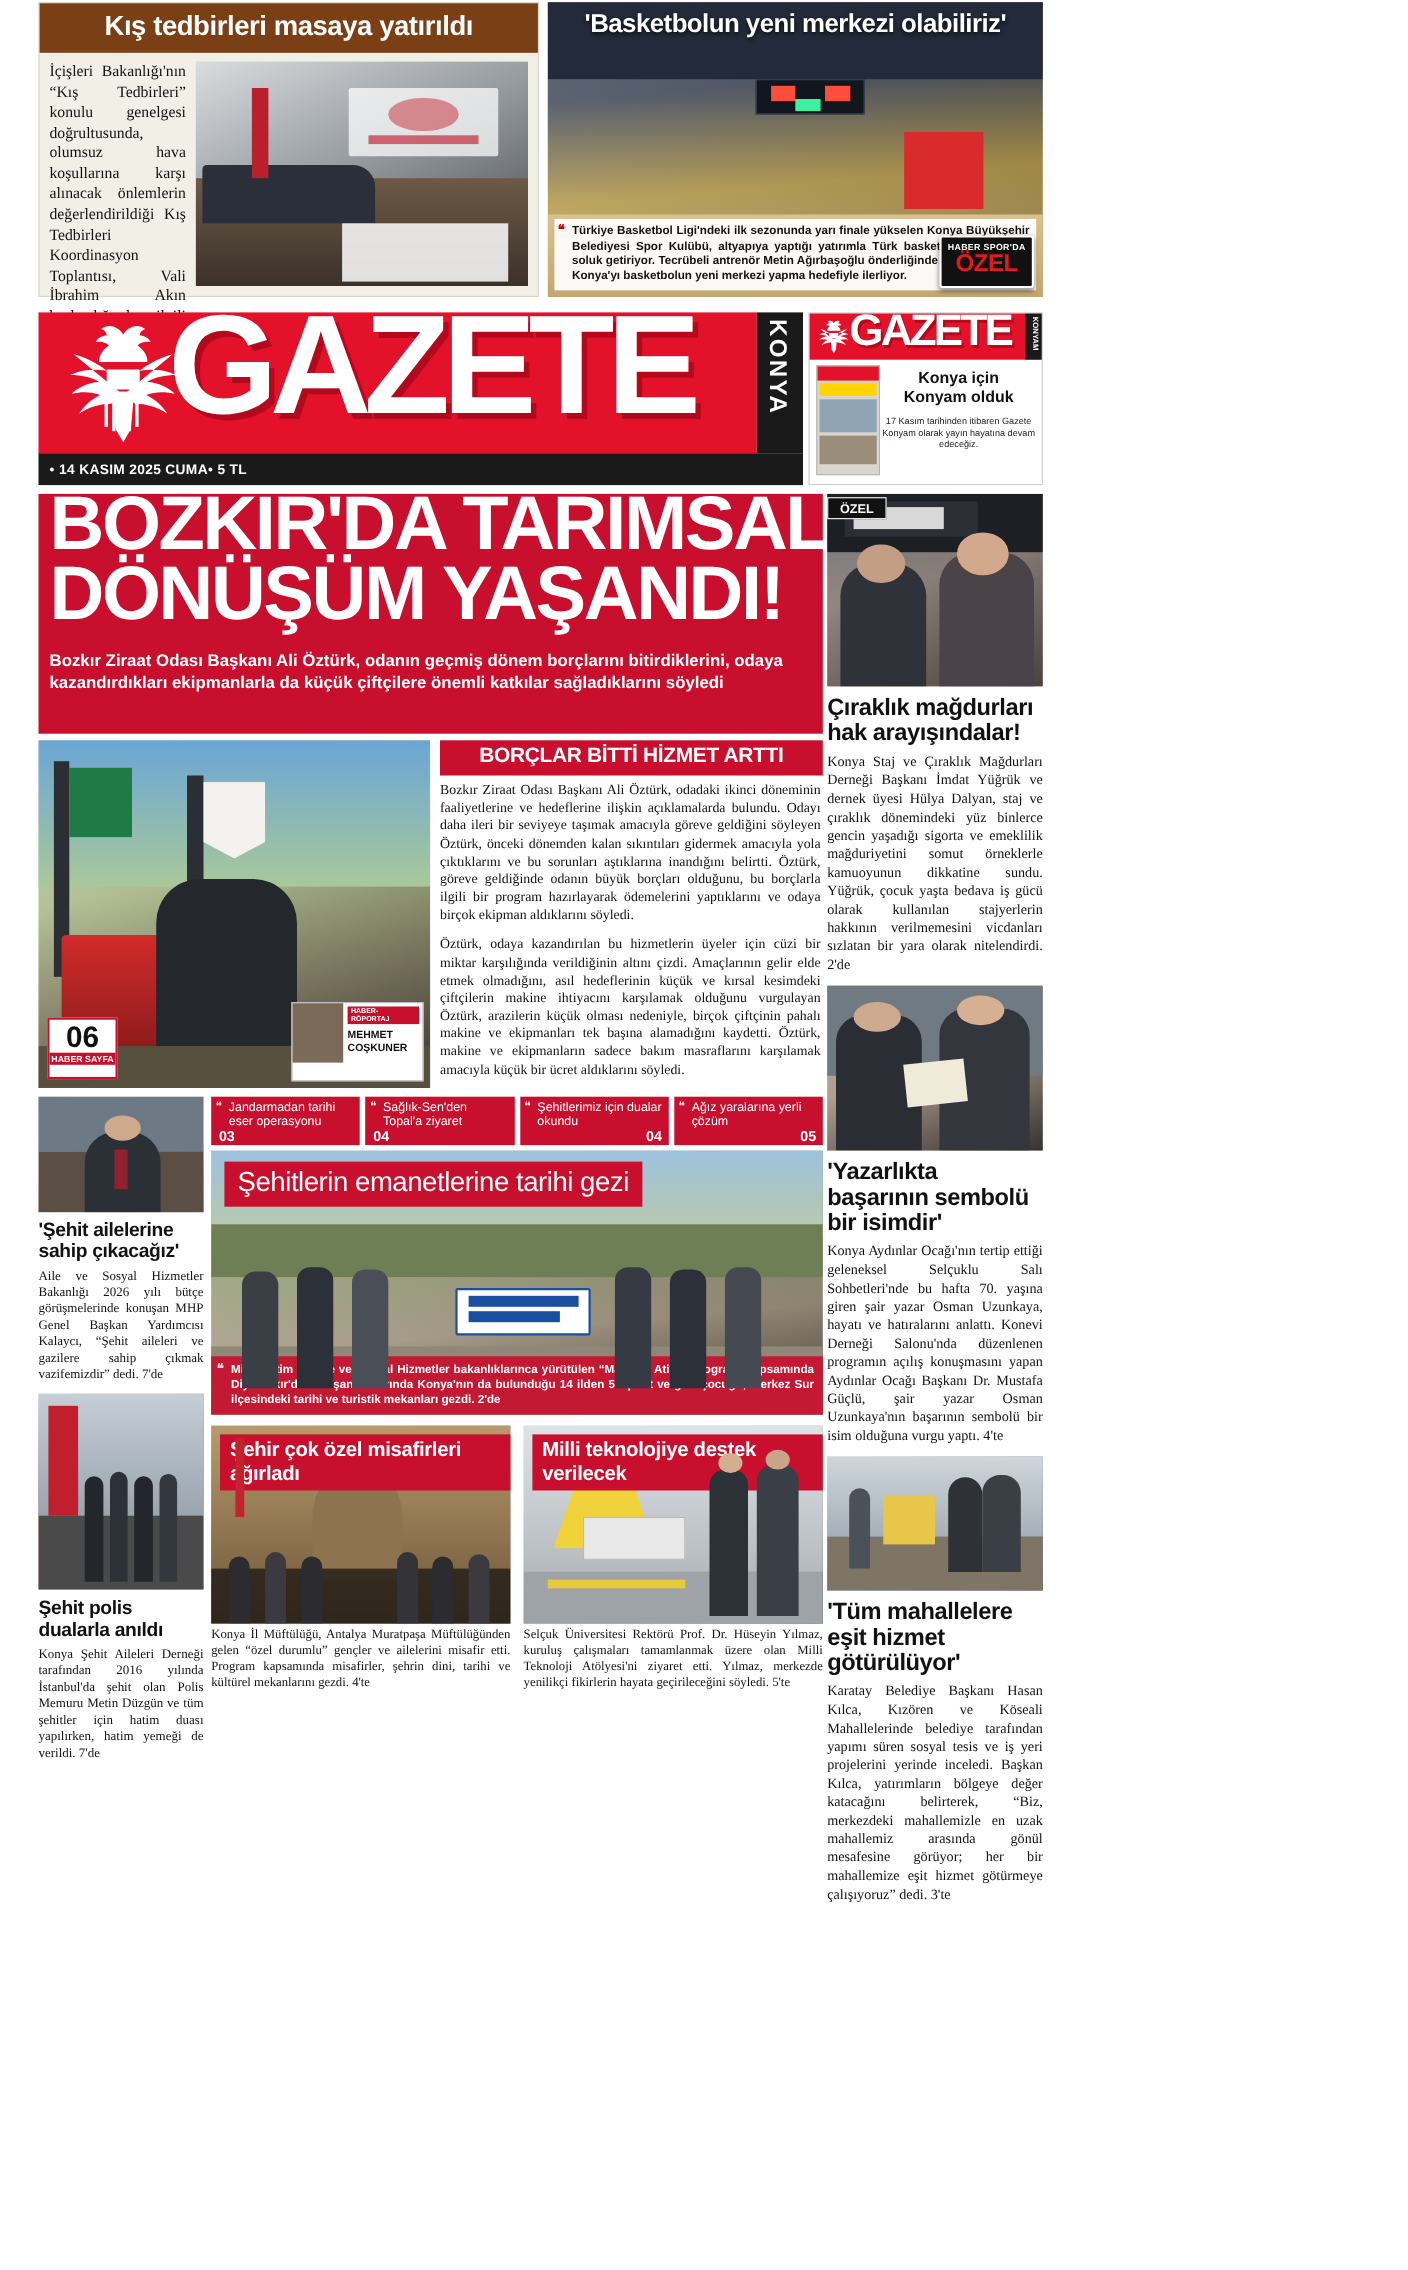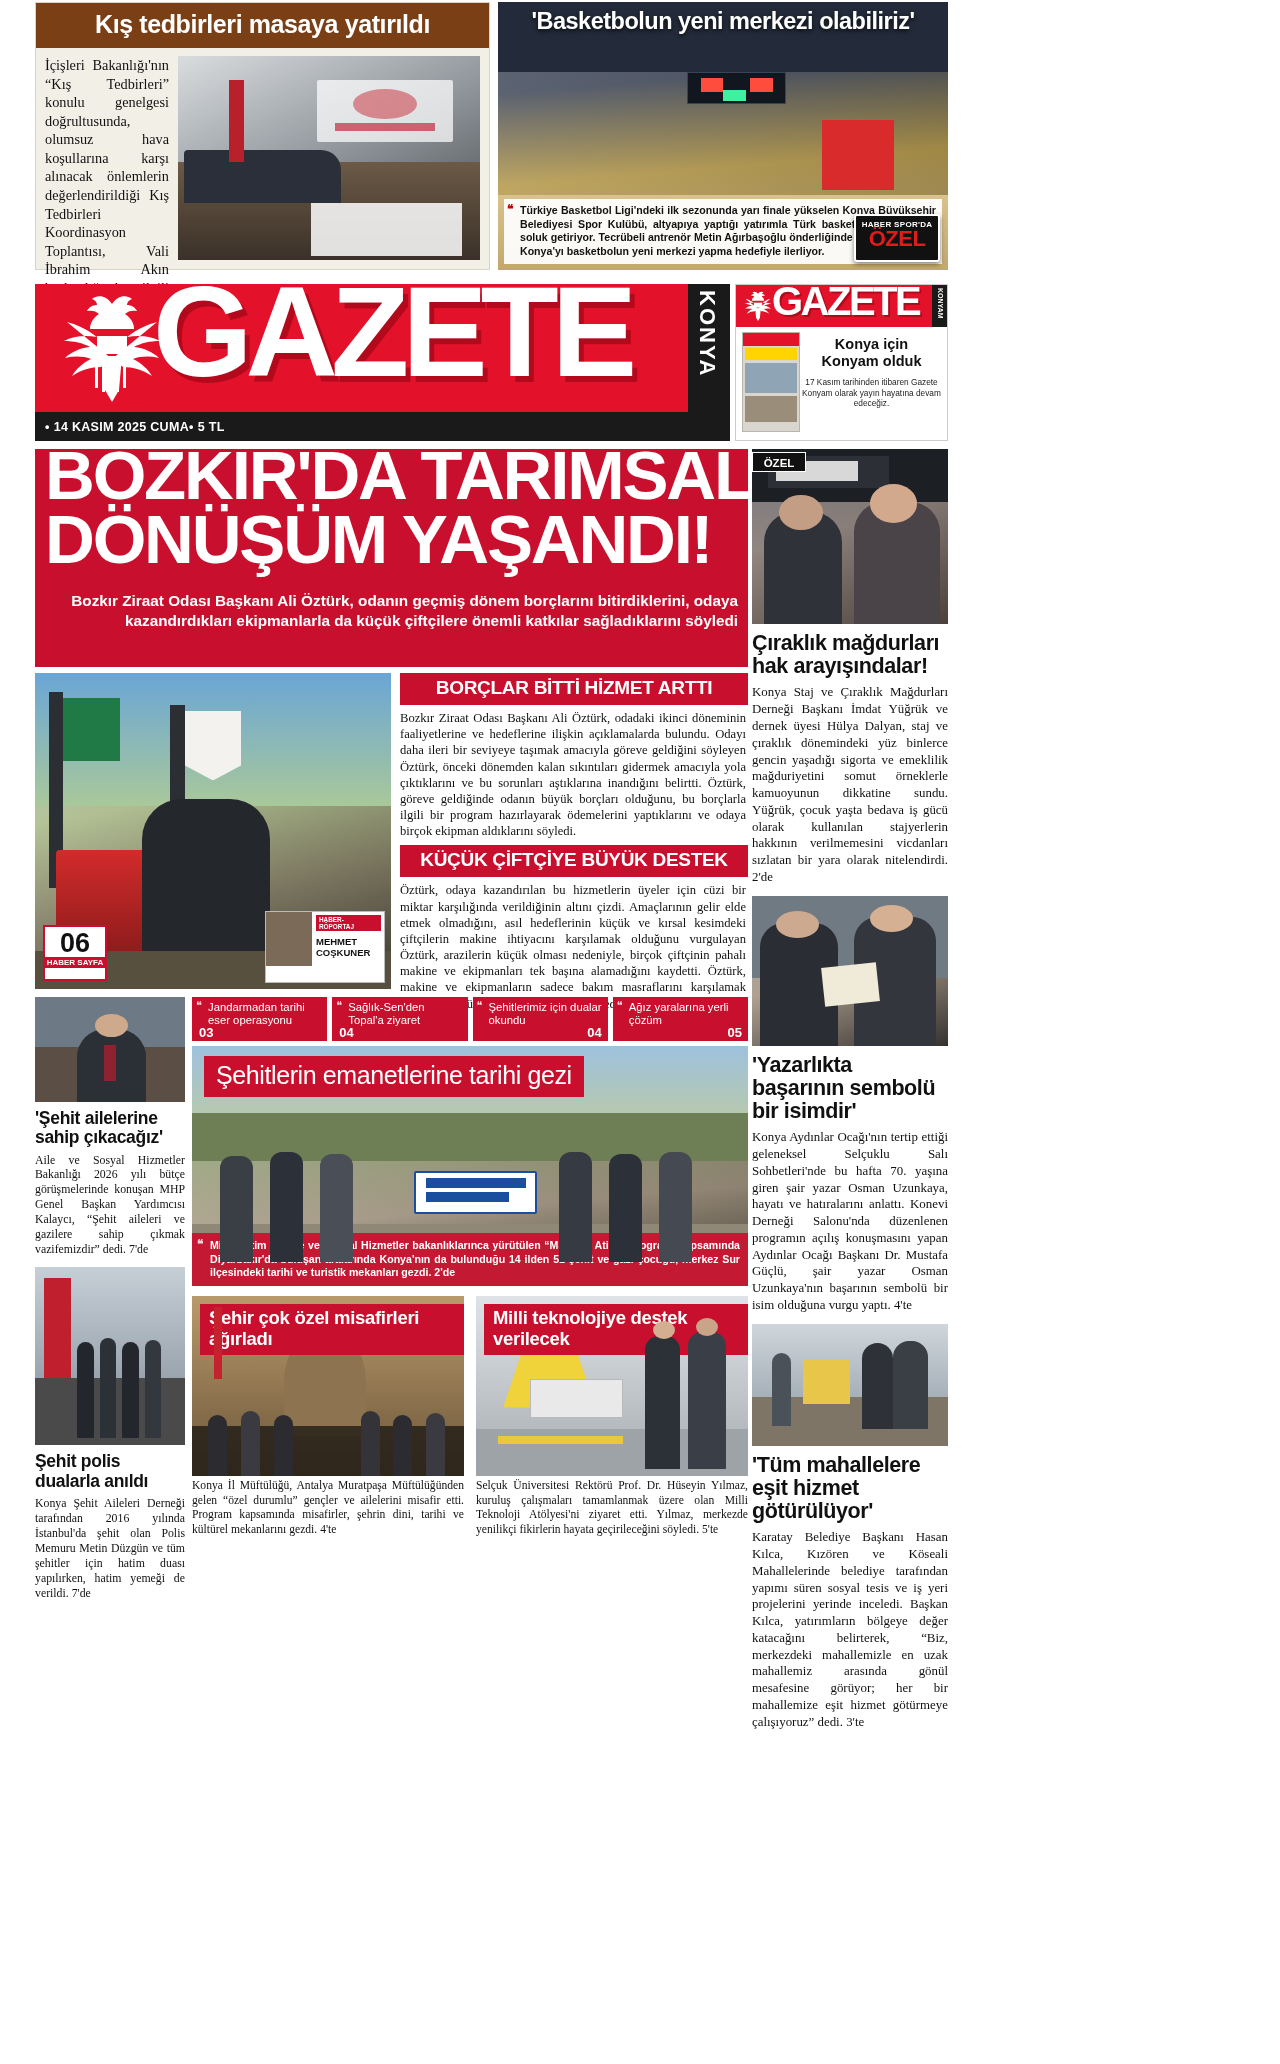--- a/index.html
+++ b/index.html
@@ -86,21 +86,21 @@
   .mhr-p{ font-size:8.3px; line-height:1.26; color:#222; margin-top:8px; text-align:center;}
 
   
   .lead{ position:absolute; left:35px; top:449px; width:713px; height:540px; }
   .lead-red{ position:absolute; left:0; top:0; width:713px; height:218px; background:#c8102e; }
   .lead-h1{ position:absolute; left:10px; top:-6px; color:#fff; font-weight:bold;
      font-size:69px; line-height:.97; letter-spacing:-2.2px; white-space:nowrap;}
   .lead-h2{ position:absolute; left:10px; top:58px; color:#fff; font-weight:bold;
      font-size:69px; line-height:.97; letter-spacing:-2.2px; white-space:nowrap;}
   .lead-sub{ position:absolute; left:10px; right:10px; top:142px; color:#fff;
-     font-weight:bold; font-size:15.3px; line-height:1.30; text-align:right;}
+     font-weight:bold; font-size:15.3px; line-height:1.30; text-align:left;}
 
   .lead-body{ position:absolute; left:0; top:224px; width:713px; height:316px; display:flex; gap:9px;}
   .lead-photo{ width:356px; height:316px; position:relative;}
   .sayfa-badge{ position:absolute; left:8px; bottom:8px; z-index:5; width:64px; height:56px;
      background:#fff; border:2px solid #c8102e; text-align:center; }
   .sayfa-badge .n{ font-size:27px; font-weight:bold; color:#111; line-height:1.05; margin-top:2px;}
   .sayfa-badge .t{ font-size:8px; font-weight:bold; color:#fff; background:#c8102e; padding:1px 0;}
   .rep-badge{ position:absolute; right:6px; bottom:6px; z-index:5; width:120px; height:72px;
      display:flex; background:#fff; border:1px solid #bbb;}
   .rep-badge .av{ width:46px; height:54px; background:#7b6a58; }
@@ -305,21 +305,20 @@
           <div class="tx">
             <div class="k">HABER-RÖPORTAJ</div>
             <div class="n">MEHMET COŞKUNER</div>
           </div>
         </div>
       </div>
 
       <div class="lead-cols">
         <div class="sec-red">BORÇLAR BİTTİ HİZMET ARTTI</div>
         <div class="sec-body">Bozkır Ziraat Odası Başkanı Ali Öztürk, odadaki ikinci döneminin faaliyetlerine ve hedeflerine ilişkin açıklamalarda bulundu. Odayı daha ileri bir seviyeye taşımak amacıyla göreve geldiğini söyleyen Öztürk, önceki dönemden kalan sıkıntıları gidermek amacıyla yola çıktıklarını ve bu sorunları aştıklarına inandığını belirtti. Öztürk, göreve geldiğinde odanın büyük borçları olduğunu, bu borçlarla ilgili bir program hazırlayarak ödemelerini yaptıklarını ve odaya birçok ekipman aldıklarını söyledi.</div>
-        <div class="sec-red">KÜÇÜK ÇİFTÇİYE BÜYÜK DESTEK</div>
         <div class="sec-body">Öztürk, odaya kazandırılan bu hizmetlerin üyeler için cüzi bir miktar karşılığında verildiğinin altını çizdi. Amaçlarının gelir elde etmek olmadığını, asıl hedeflerinin küçük ve kırsal kesimdeki çiftçilerin makine ihtiyacını karşılamak olduğunu vurgulayan Öztürk, arazilerin küçük olması nedeniyle, birçok çiftçinin pahalı makine ve ekipmanları tek başına alamadığını kaydetti. Öztürk, makine ve ekipmanların sadece bakım masraflarını karşılamak amacıyla küçük bir ücret aldıklarını söyledi.</div>
       </div>
     </div>
   </div>
 
   <div class="rcol-ozel">ÖZEL</div>
   <div class="rcol">
 
     <div class="r-photo photo p-woman">
       <div style="position:absolute;left:0;top:0;width:100%;height:30%;background:#1c1f24;z-index:2"></div>

